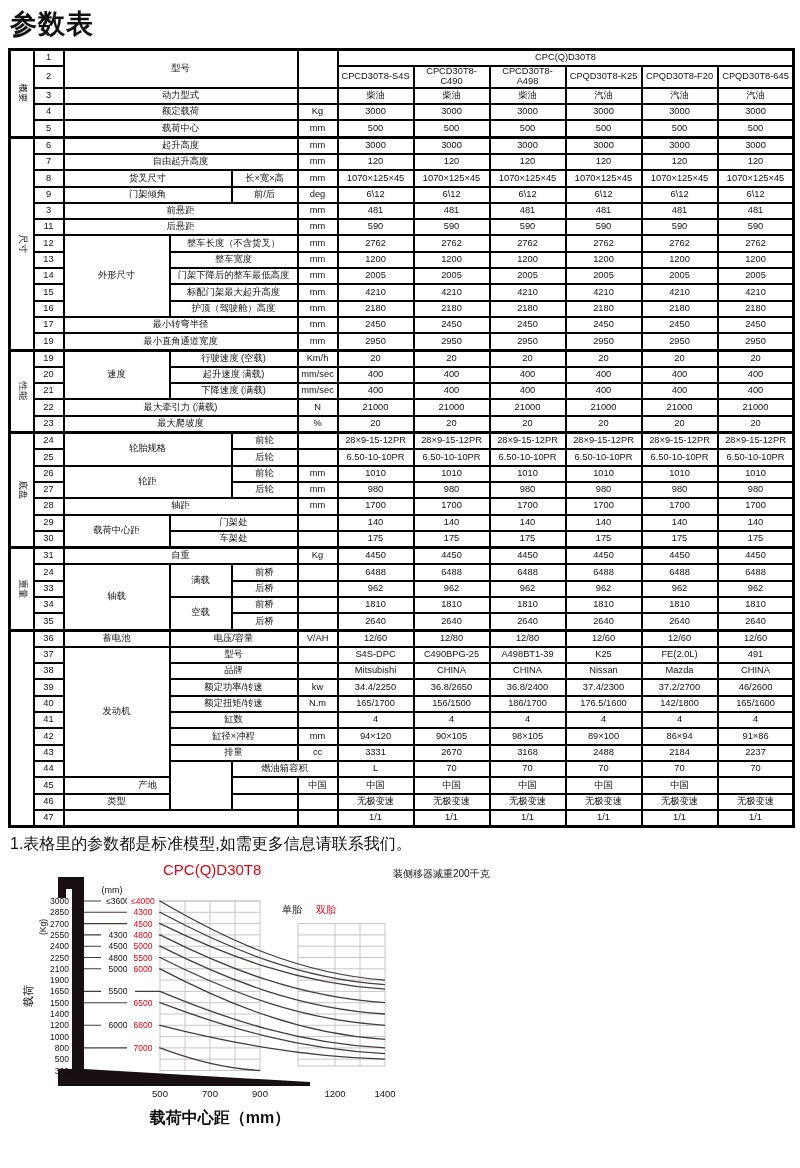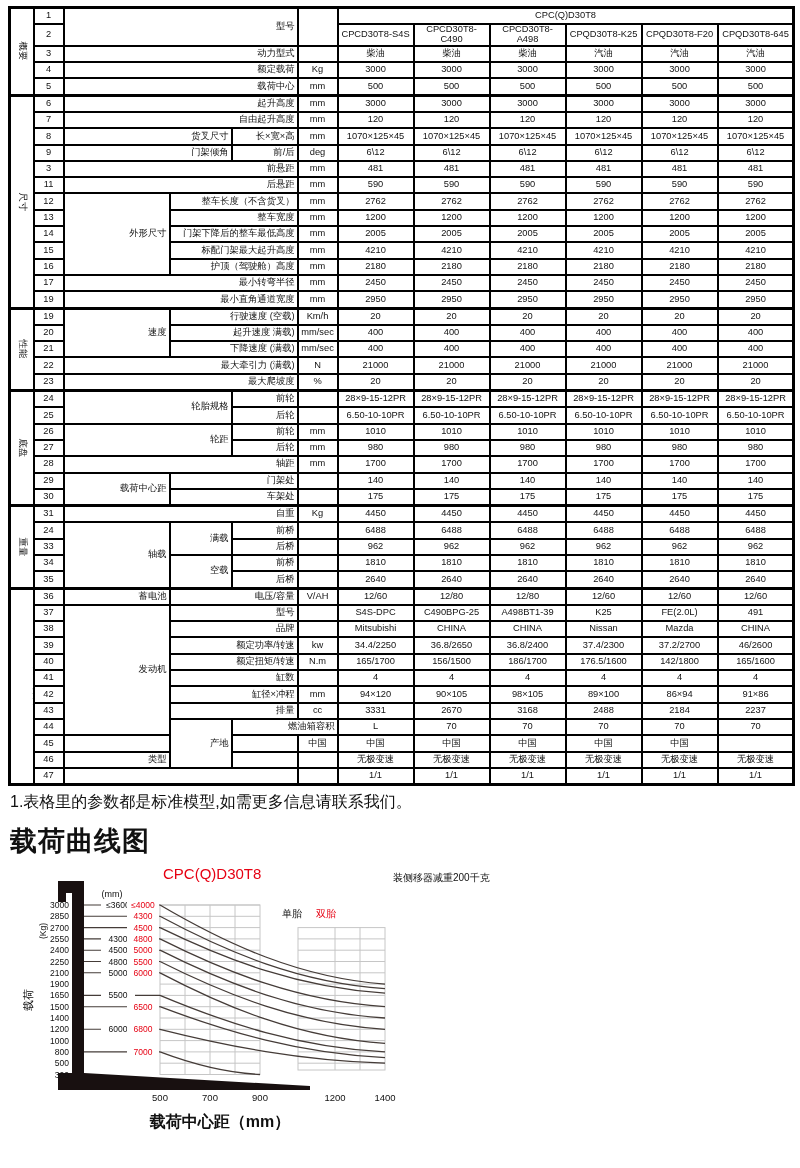--- a/index.html
+++ b/index.html
@@ -1,34 +1,35 @@
 <!DOCTYPE html>
 <html><head>
 <meta charset="utf-8">
 <style>
   html,body{margin:0;padding:0;background:#fff;color:#111;font-family:"Liberation Sans","DejaVu Sans",sans-serif;}
   .page{width:800px;height:1168px;box-sizing:border-box;padding:6px 8px;overflow:hidden;}
   h1.big{font-size:27px;font-weight:bold;margin:0 0 6px 2px;letter-spacing:1px;}
   table.spec{border-collapse:collapse;table-layout:fixed;width:784px;}
   table.spec td{border:2px solid #000;height:14.3px;padding:0 2px;font-size:9.3px;line-height:1.05;overflow:hidden;vertical-align:middle;}
   td.ctr{text-align:center;}
-  td.lab{text-align:right;padding-left:4px;margin-left:44px;}
+  td.lab{text-align:center;padding-left:4px;margin-left:44px;}
   td.cat{text-align:center;padding:0;}
   .cat-inner{display:inline-block;transform:rotate(90deg);white-space:nowrap;font-size:9.3px;}
   tr.sec td{border-top:3px solid #000;}
   table.spec{border:3px solid #000;}
   .notes{margin:5px 0 0 2px;font-size:16px;line-height:1.35;}
   h2.big{font-size:27px;font-weight:bold;margin:10px 0 0 2px;letter-spacing:1px;}
   .chartwrap{margin-left:12px;}
   svg text{font-family:"Liberation Sans","DejaVu Sans",sans-serif;}
 </style>
 </head>
 <body>
 
 <div class="page">
+  <h1 class="big">参数表</h1>
 
   <table class="spec">
     <colgroup>
       <col style="width:24px">
         <col style="width:30px">
         <col style="width:106px">
       <col style="width:62px">
         <col style="width:66px">
         <col style="width:40px">
       <col style="width:76px">
@@ -569,21 +570,20 @@
           <td class="ctr">1/1</td>
           <td class="ctr">1/1</td>
         </tr>
       </tbody>
   </table>
 
   <div class="notes">
     <div>1.表格里的参数都是标准模型,如需更多信息请联系我们。</div>
   </div>
 
-  <h2 class="big">载荷曲线图</h2>
 
   <div class="chartwrap" id="chart-holder"><svg width="560" height="278" viewBox="0 0 560 278">
         <g stroke="#c6c6c6" fill="none" stroke-width="1">
           <rect x="140" y="46" width="100" height="169.5"></rect>
           <line x1="165" y1="46" x2="165" y2="215.5"></line>
           <line x1="190" y1="46" x2="190" y2="215.5"></line>
           <line x1="215" y1="46" x2="215" y2="215.5"></line>
           <line x1="140" y1="46" x2="240" y2="46"></line>
           <line x1="140" y1="57.3" x2="240" y2="57.3"></line>
           <line x1="140" y1="68.6" x2="240" y2="68.6"></line>

